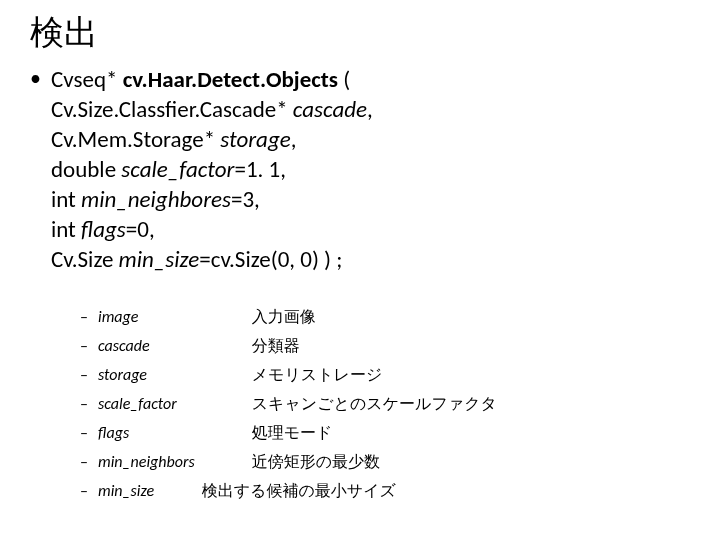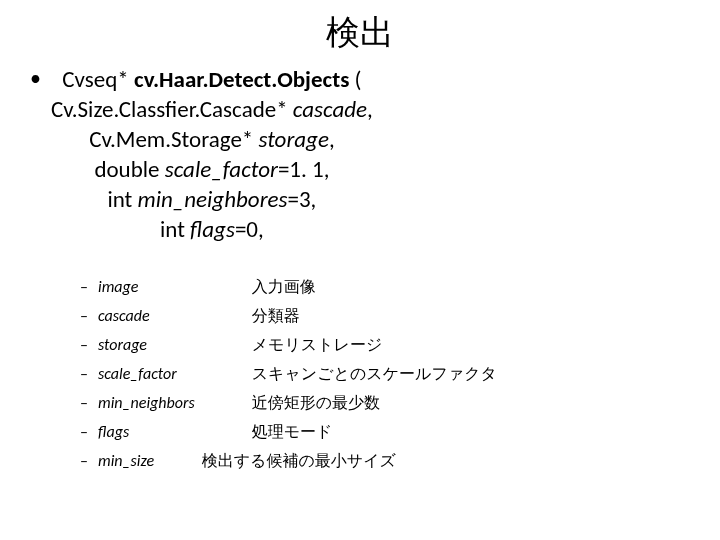--- a/index.html
+++ b/index.html
@@ -11,37 +11,36 @@
     background: #ffffff;
     color: #000000;
     overflow: hidden;
   }
   .slide {
     padding: 10px 30px;
     box-sizing: border-box;
   }
   .title {
     font-size: 34px;
-    text-align: center;
+    text-align: left;
     font-weight: normal;
     margin: 0 0 8px 0;
   }
   .bullet-main {
     display: flex;
     margin: 0;
   }
   .bullet-main .dot {
     font-size: 22px;
     margin-right: 10px;
     line-height: 30px;
   }
   .sig {
     font-size: 23px;
     line-height: 30px;
-    text-align: center;
   }
   .sig .bold { font-weight: bold; }
   .sig .ital { font-style: italic; }
   .params {
     margin-top: 28px;
     margin-left: 50px;
   }
   .param-row {
     font-size: 16px;
     line-height: 29px;
@@ -62,25 +61,26 @@
 
   <div class="bullet-main">
     <div class="dot">•</div>
     <div class="sig">
       <div><span>Cvseq* </span><span class="bold">cv.Haar.Detect.Objects</span><span> (</span></div>
       <div><span>Cv.Size.Classfier.Cascade* </span><span class="ital">cascade</span><span>,</span></div>
       <div><span>Cv.Mem.Storage* </span><span class="ital">storage</span><span>,</span></div>
       <div><span>double </span><span class="ital">scale_factor</span><span>=1. 1,</span></div>
       <div><span>int </span><span class="ital">min_neighbores</span><span>=3,</span></div>
       <div><span>int </span><span class="ital">flags</span><span>=0,</span></div>
+      <div><span>Cv.Size </span><span class="ital">min_size</span><span>=cv.Size(0, 0) ) ;</span></div>
     </div>
   </div>
 
   <div class="params" id="params-container">
       <div class="param-row"><span class="dash">–</span><span class="pname" style="display: inline-block; width: 150px;">image</span> <span>入力画像</span></div>
       <div class="param-row"><span class="dash">–</span><span class="pname" style="display: inline-block; width: 150px;">cascade</span> <span>分類器</span></div>
       <div class="param-row"><span class="dash">–</span><span class="pname" style="display: inline-block; width: 150px;">storage</span> <span>メモリストレージ</span></div>
       <div class="param-row"><span class="dash">–</span><span class="pname" style="display: inline-block; width: 150px;">scale_factor</span> <span>スキャンごとのスケールファクタ</span></div>
+      <div class="param-row"><span class="dash">–</span><span class="pname" style="display: inline-block; width: 150px;">flags</span> <span>処理モード</span></div>
       <div class="param-row"><span class="dash">–</span><span class="pname" style="display: inline-block; width: 150px;">min_neighbors</span> <span>近傍矩形の最少数</span></div>
-      <div class="param-row"><span class="dash">–</span><span class="pname" style="display: inline-block; width: 150px;">flags</span> <span>処理モード</span></div>
       <div class="param-row"><span class="dash">–</span><span class="pname" style="display: inline-block; width: 100px;">min_size</span> <span>検出する候補の最小サイズ</span></div>
     </div>
 </div>
 
 </body></html>

